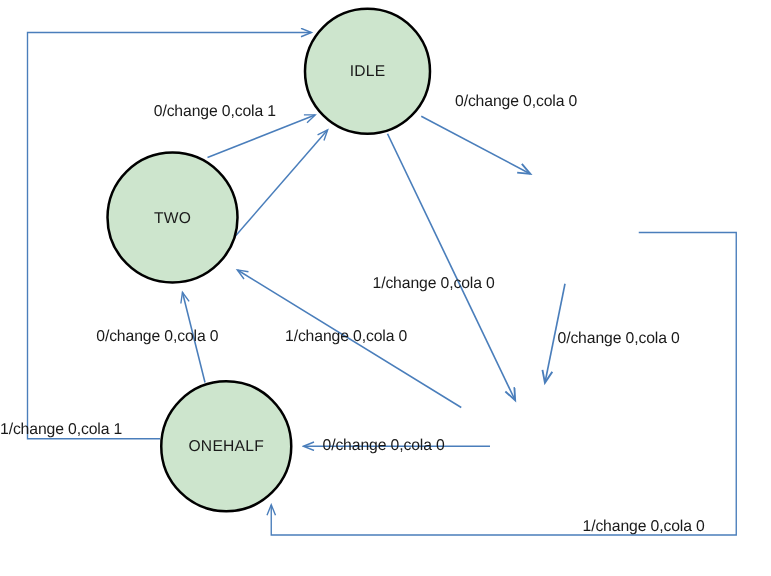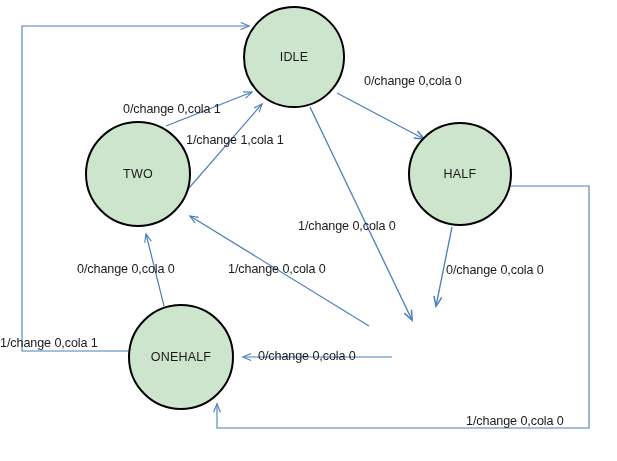--- a/index.html
+++ b/index.html
@@ -90,32 +90,28 @@
   </svg>
 
   <div class="state-node" style="left:243px; top:6px; width:102px; height:102px;">
     <span class="state-label">IDLE</span>
   </div>
 
   <div class="state-node" style="left:85px; top:121px; width:106px; height:106px;">
     <span class="state-label">TWO</span>
   </div>
 
-  <div class="state-node" style="left:408px; top:122px; width:104px; height:104px;">
-    <span class="state-label">HALF</span>
-  </div>
 
   <div class="state-node" style="left:128px; top:304px; width:106px; height:106px;">
     <span class="state-label">ONEHALF</span>
   </div>
 
 
-  <span class="edge-label" style="left:123px; top:82px;margin-top:20px;">0/change 0,cola 1</span>
+  <span class="edge-label" style="left:123px; top:82px;">0/change 0,cola 1</span>
 
-  <span class="edge-label" style="left:186px; top:133px;">1/change 1,cola 1</span>
 
   <span class="edge-label" style="left:364px; top:74px;">0/change 0,cola 0</span>
 
   <span class="edge-label" style="left:298px; top:219px;">1/change 0,cola 0</span>
 
   <span class="edge-label" style="left:446px; top:263px;">0/change 0,cola 0</span>
 
   <span class="edge-label" style="left:228px; top:262px;">1/change 0,cola 0</span>
 
   <span class="edge-label" style="left:77px; top:262px;">0/change 0,cola 0</span>

